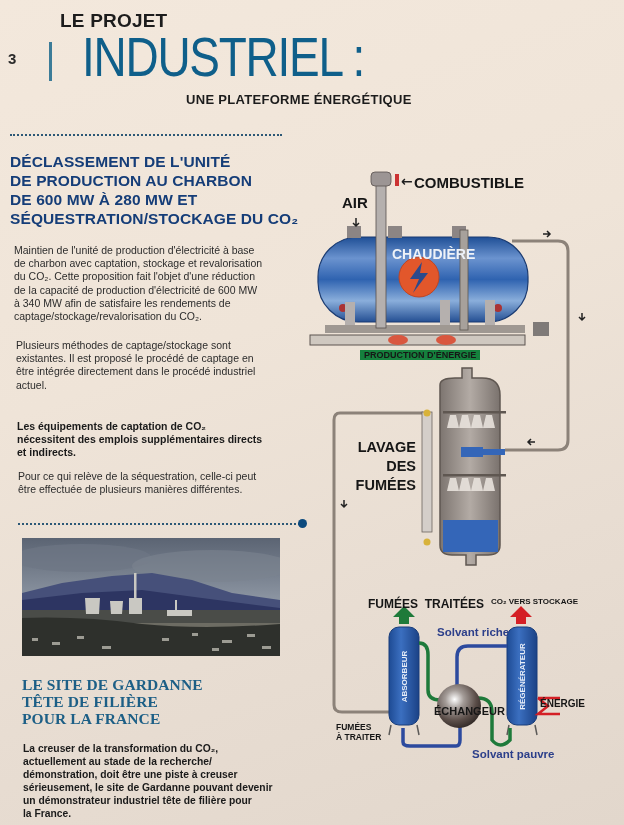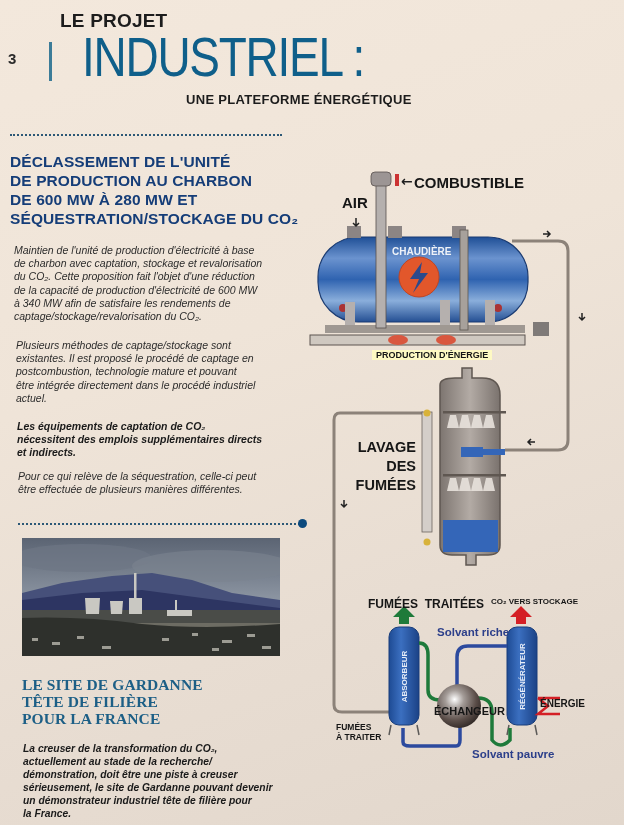--- a/index.html
+++ b/index.html
@@ -16,21 +16,21 @@
   .page-num { left: 8px; top: 50px; font-weight: bold; font-size: 15px; color: #2a2a2a; font-family: "Liberation Sans", sans-serif; }
   .title-bar { left: 49px; top: 42px; width: 3px; height: 39px; background: #3c7c98; }
   .kicker { left: 60px; top: 10px; font-weight: bold; font-size: 19px; color: #1c1c1c; font-family: "Liberation Sans", sans-serif; letter-spacing: 0.2px; }
   .big-title { left: 82px; top: 27px; font-size: 56px; line-height: 60px; color: #0f5f8a; font-family: "Liberation Sans", sans-serif; letter-spacing: -1.5px; transform: scaleX(0.82); transform-origin: left top; }
   .subtitle { left: 186px; top: 92px; font-weight: bold; font-size: 13px; color: #1c1c1c; font-family: "Liberation Sans", sans-serif; letter-spacing: 0.3px; text-align: center; }
 
   .dots { border-top: 2.5px dotted #2c5876; height: 0; }
 
   .h2 { color: #153d78; font-weight: bold; font-family: "Liberation Sans", sans-serif; font-size: 15.5px; line-height: 19px; letter-spacing: 0.1px; }
   .h2-green { color: #1d5f86; font-family: Liberation Serif, serif; }
-  .para { font-family: "Liberation Sans", sans-serif; font-size: 10.5px; line-height: 13.2px; color: #2c2c2c; font-style: italic; }
+  .para { font-family: "Liberation Sans", sans-serif; font-size: 10.5px; line-height: 13.2px; color: #2c2c2c; }
   .para.bold { font-weight: bold; color: #1a1a1a; }
 
   .photo { left: 22px; top: 538px; width: 258px; height: 118px; overflow: hidden; }
 
   .diagram-label { font-family: "Liberation Sans", sans-serif; font-weight: bold; color: #161616; }
   .solvant { font-family: "Liberation Sans", sans-serif; font-weight: bold; color: #2c3f8a; font-size: 11.5px; }
 </style>
 </head>
 <body>
 
@@ -54,21 +54,20 @@
   <div>de charbon avec captation, stockage et revalorisation</div>
   <div>du CO₂. Cette proposition fait l'objet d'une réduction</div>
   <div>de la capacité de production d'électricité de 600 MW</div>
   <div>à 340 MW afin de satisfaire les rendements de</div>
   <div>captage/stockage/revalorisation du CO₂.</div>
 </div>
 
 <div class="abs para" style="left:16px; top:339px; width:290px;">
   <div>Plusieurs méthodes de captage/stockage sont</div>
   <div>existantes. Il est proposé le procédé de captage en</div>
-  <div>postcombustion, technologie mature et pouvant</div>
   <div>être intégrée directement dans le procédé industriel</div>
   <div>actuel.</div>
 </div>
 
 <div class="abs para bold" style="left:17px; top:420px; width:290px;">
   <div>Les équipements de captation de CO₂</div>
   <div>nécessitent des emplois supplémentaires directs</div>
   <div>et indirects.</div>
 </div>
 
@@ -233,22 +232,22 @@
   <path d="M403 728 L403 742 Q403 746 410 746 L456 746 Q460 746 460 740 L460 722" fill="none" stroke="#2c4a9e" stroke-width="3.5"></path>
 
   <circle cx="459" cy="706" r="22" fill="url(#ball)"></circle>
 
   <path d="M538 698 L560 698 M538 698 L548 706 L538 714 L560 714" stroke="#d41f25" stroke-width="2.5" fill="none"></path>
 </svg>
 
 <div class="abs diagram-label" style="left:414px; top:174px; font-size:15px;">COMBUSTIBLE</div>
 <div class="abs" style="left:401px; top:173px; font-size:14px; font-weight:bold;">←</div>
 <div class="abs diagram-label" style="left:342px; top:194px; font-size:15px;">AIR</div>
-<div class="abs diagram-label" style="left:392px; top:246px; font-size:10px; color:#eef2f8;text-align:right;">CHAUDIÈRE</div>
-<div class="abs diagram-label" style="left:372px; top:350px; font-size:9px; background:#fef9c3; padding:0 4px;">PRODUCTION D'ÉNERGIE</div>
+<div class="abs diagram-label" style="left:392px; top:246px; font-size:14px; color:#eef2f8;text-align:right;">CHAUDIÈRE</div>
+<div class="abs diagram-label" style="left:360px; top:350px; font-size:9px; background:#15803d; padding:0 4px;">PRODUCTION D'ÉNERGIE</div>
 
 <div class="abs diagram-label" style="left:354px; top:438px; font-size:14.5px; line-height:19px; text-align:right; width:62px;">
   <div>LAVAGE</div>
   <div>DES</div>
   <div>FUMÉES</div>
 </div>
 
 <div class="abs diagram-label" style="left:368px; top:597px; font-size:12px; white-space:pre;">FUMÉES  TRAITÉES</div>
 <div class="abs diagram-label" style="left:491px; top:597px; font-size:8px;">CO₂ VERS STOCKAGE</div>
 <div class="abs solvant" style="left:437px; top:626px;">Solvant riche</div>

